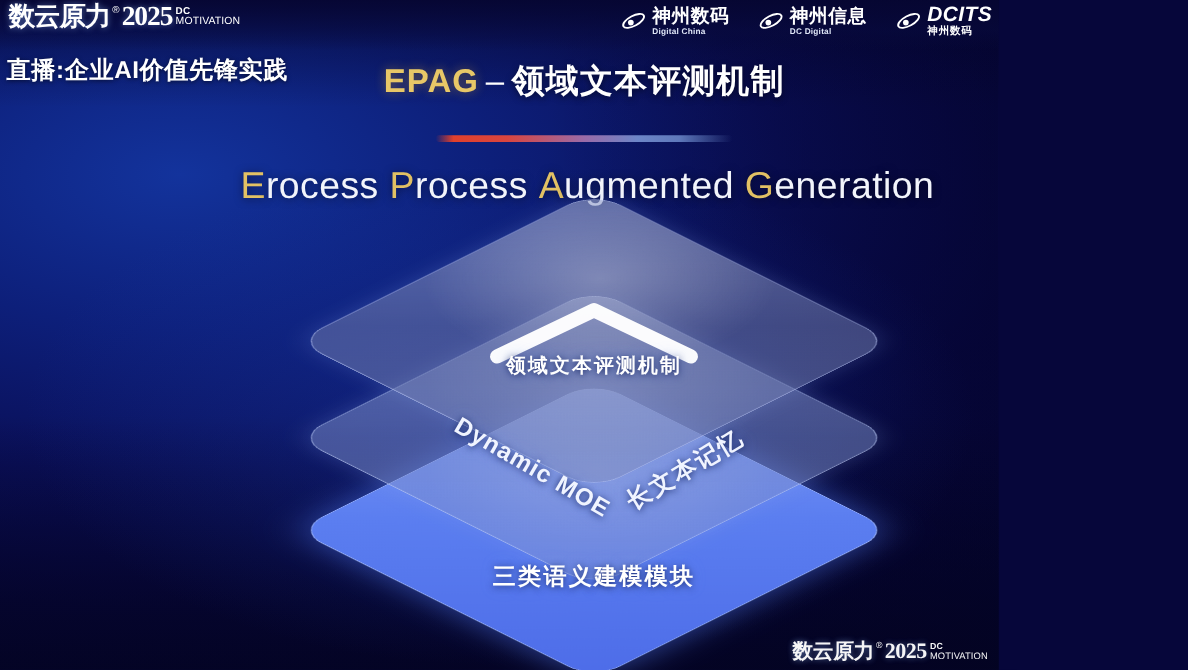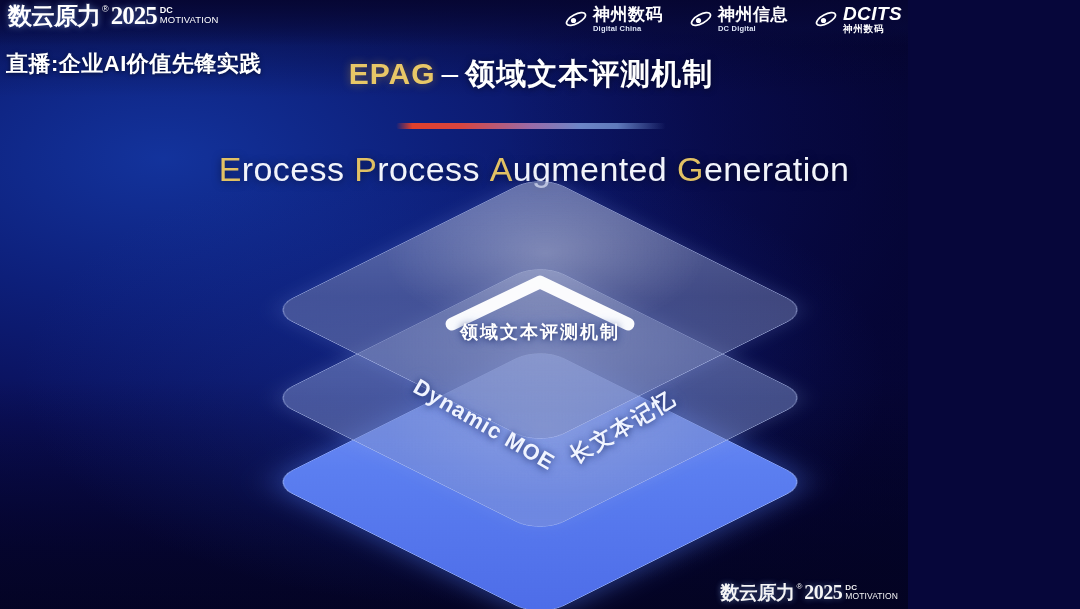--- a/index.html
+++ b/index.html
@@ -288,20 +288,21 @@
         <path d="M10 54 L98 12 L186 54" fill="none" stroke="#ffffff" stroke-width="13" stroke-linecap="round" stroke-linejoin="round" opacity=".97"></path>
       </svg>
     </span>
 
     <div class="plabel" id="label-top">领域文本评测机制</div>
 
     <div class="plabel" id="label-moe">Dynamic MOE</div>
 
     <div class="plabel" id="label-mem">长文本记忆</div>
 
+    <div class="plabel" id="label-bot">三类语义建模模块</div>
   </div>
 
   <div id="watermark">
     <span class="logo-cn">数云原力</span>
     <span class="logo-reg">®</span>
     <span class="logo-year">2025</span>
     <span class="logo-dcm">
       <span class="logo-dc">DC</span>
       <span class="logo-mot">MOTIVATION</span>
     </span>

